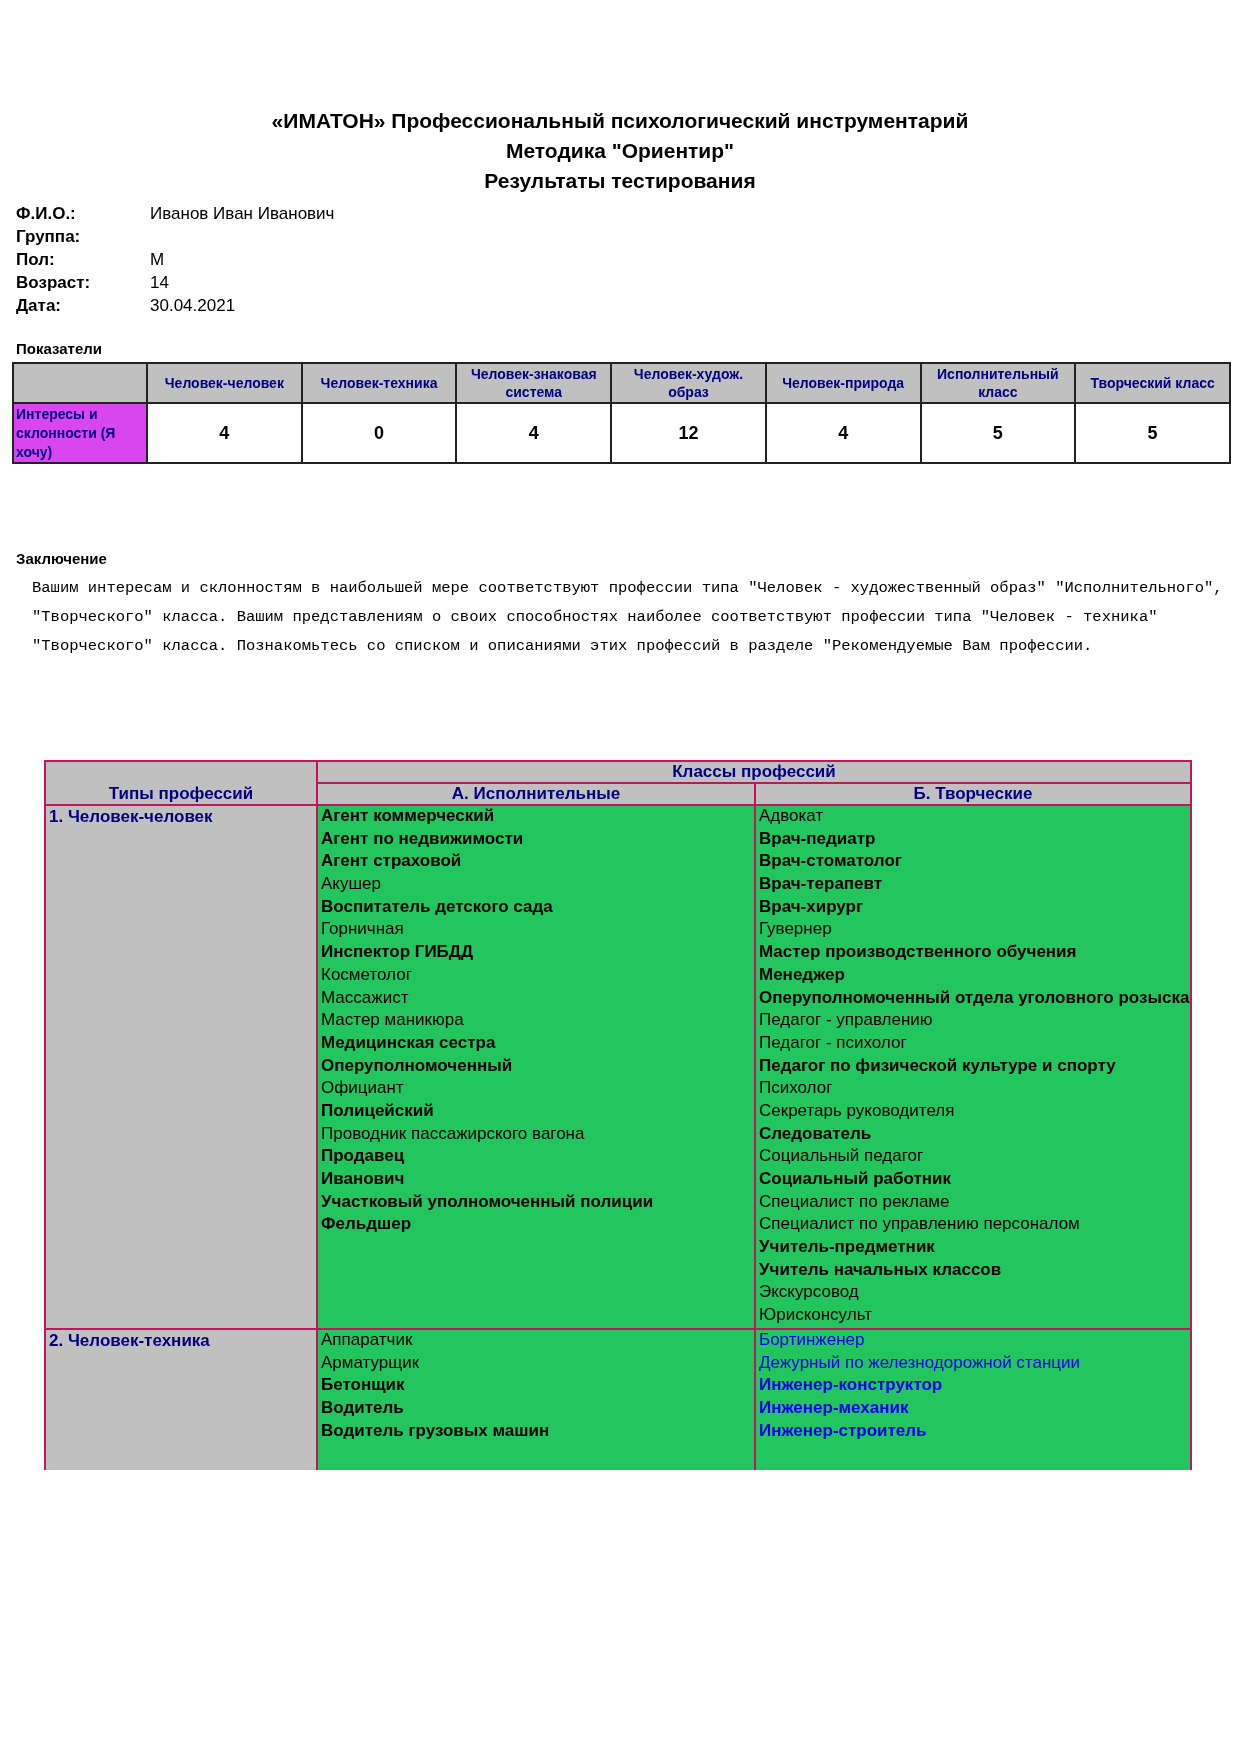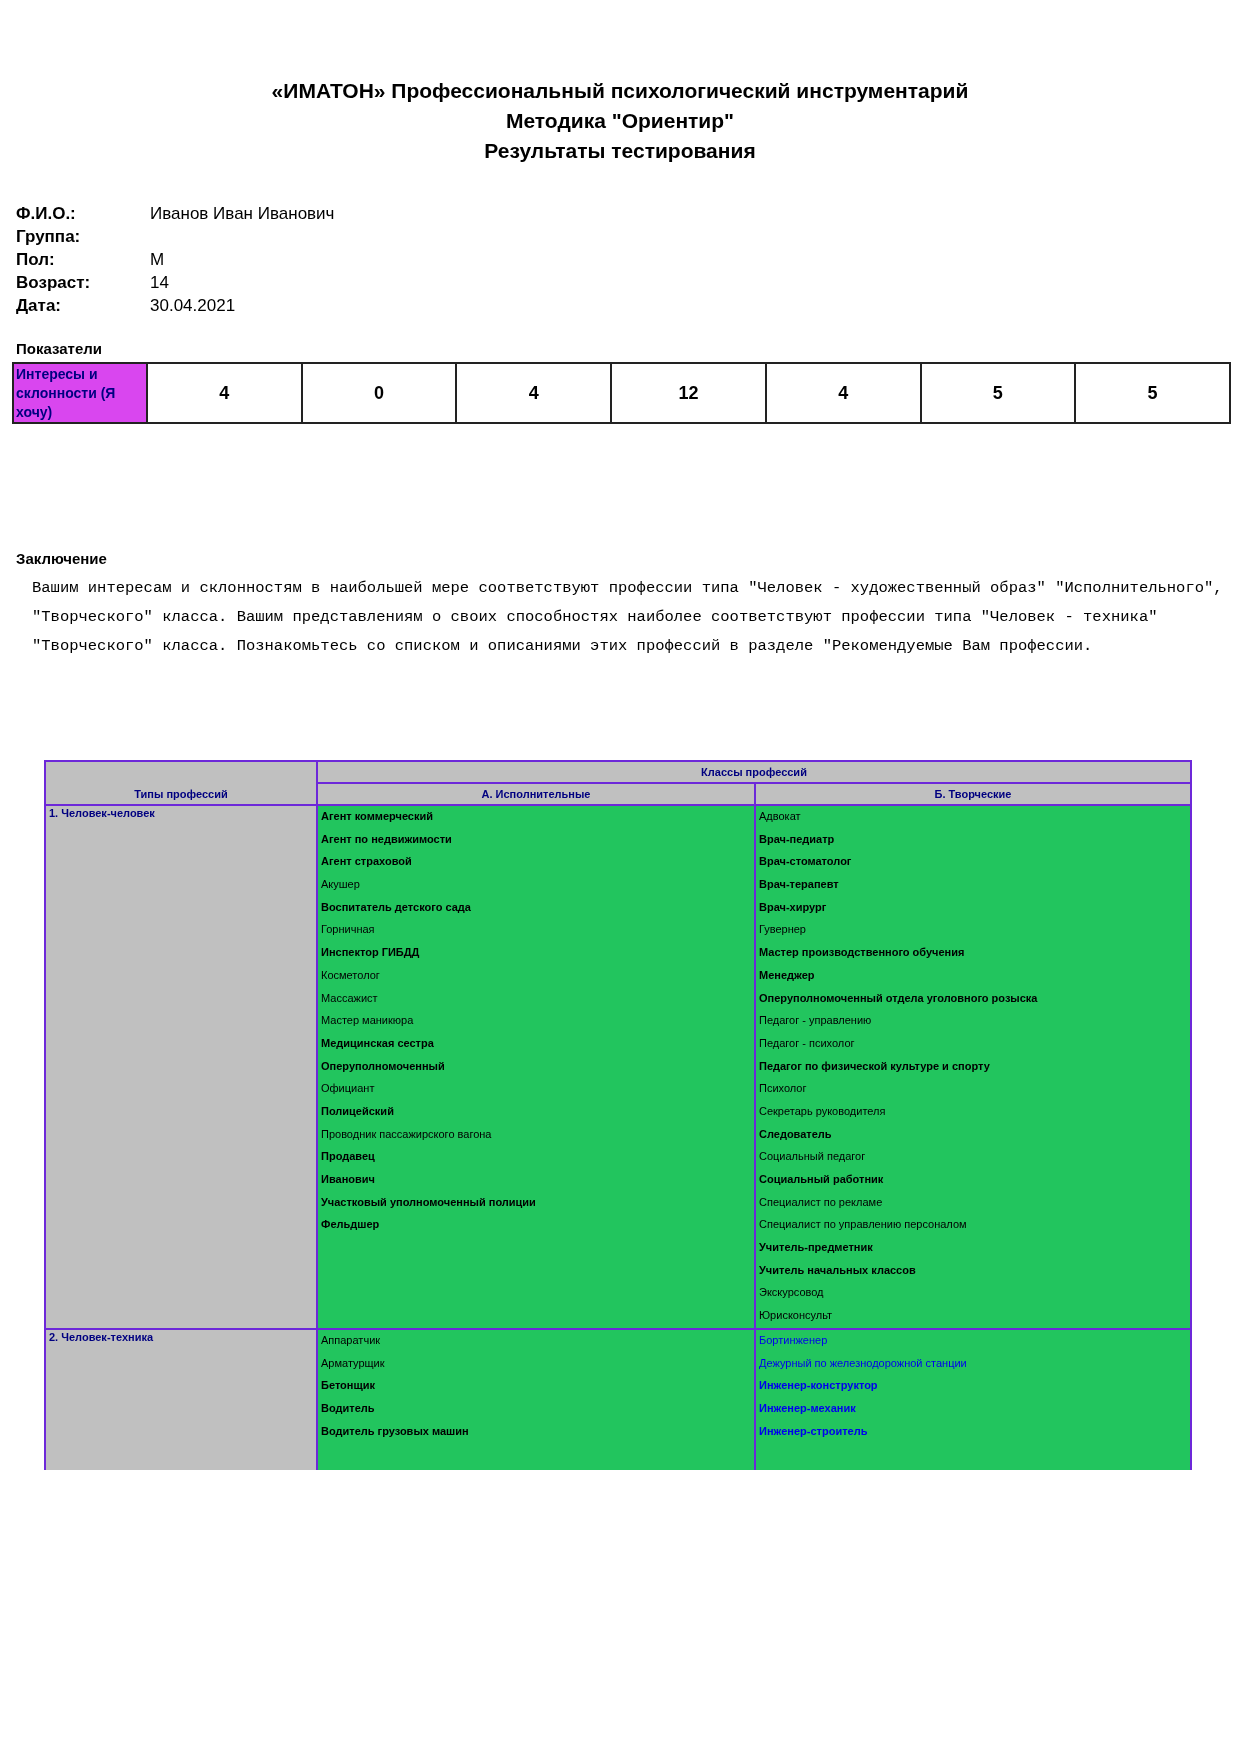--- a/index.html
+++ b/index.html
@@ -1,32 +1,32 @@
 <!DOCTYPE html>
 <html><head>
 <meta charset="utf-8">
 <style>
   html, body { margin: 0; padding: 0; background: #ffffff; }
   body { width: 1240px; height: 1754px; position: relative; overflow: hidden;
          font-family: "Liberation Sans", sans-serif; color: #000; }
-  .titles { position: absolute; top: 76px; left: 0; width: 1240px; text-align: center; }
+  .titles { position: absolute; top: 106px; left: 0; width: 1240px; text-align: center; }
   .titles div { font-weight: bold; font-size: 21px; line-height: 30px; }
   .info { position: absolute; top: 202px; left: 16px; font-size: 17px; }
   .info-row { display: flex; height: 23px; line-height: 23px; }
   .info-label { width: 134px; font-weight: bold; }
   .section-title { position: absolute; font-weight: bold; font-size: 15px; }
   table.ind { position: absolute; top: 362px; left: 12px; width: 1219px; border-collapse: collapse; table-layout: fixed; }
   table.ind td, table.ind th { border: 2px solid #222; padding: 0 2px; }
   table.ind th { background: #c0c0c0; color: #000080; font-size: 14px; font-weight: bold; height: 38px; line-height: 18px; }
   table.ind td.rowh { background: #d946ef; color: #000080; font-size: 14px; font-weight: bold; line-height: 19px; height: 58px; vertical-align: middle; }
   table.ind td.val { text-align: center; font-size: 18px; font-weight: bold; background: #fff; }
   .conclusion { position: absolute; top: 574px; left: 32px; width: 1210px; font-size: 15.5px; line-height: 29px; font-family: Liberation Mono, monospace; }
   .map-title { position: absolute; top: 741px; left: 48px; font-weight: bold; font-size: 16px; margin-top: 44px; }
   table.map { position: absolute; top: 760px; left: 44px; width: 1148px; border-collapse: collapse; table-layout: fixed; }
-  table.map td { border: 2px solid #6d28d9; font-size: 11px; vertical-align: top; }
+  table.map td { border: 2px solid #be185d; font-size: 17px; vertical-align: top; }
   table.map td.h { background: #c0c0c0; color: #000080; font-weight: bold; text-align: center; vertical-align: bottom; height: 18px; line-height: 18px; }
   table.map td.type { background: #c0c0c0; color: #000080; font-weight: bold; padding: 1px 3px; }
   table.map td.list { background: #22c55e; padding: 0 3px; }
   .prof { height: 22.7px; line-height: 20px; white-space: nowrap; }
   .prof.b { font-weight: bold; }
   .blue .prof { color: #0000ee; }
   .page-mask { position: absolute; top: 1470px; left: 0; width: 1240px; height: 284px; background: #fff; }
 </style>
 </head>
 <body>
@@ -67,20 +67,30 @@
     <col style="width:134px">
       <col>
       <col>
       <col>
       <col>
       <col>
       <col>
       <col>
   </colgroup>
   <tbody>
+      <tr>
+    <th></th>
+    <th>Человек-человек</th>
+    <th>Человек-техника</th>
+    <th>Человек-знаковая система</th>
+    <th>Человек-худож. образ</th>
+    <th>Человек-природа</th>
+    <th>Исполнительный класс</th>
+    <th>Творческий класс</th>
+  </tr>
   <tr>
     <td class="rowh">Интересы и склонности (Я хочу)</td>
     <td class="val">4</td>
     <td class="val">0</td>
     <td class="val">4</td>
     <td class="val">12</td>
     <td class="val">4</td>
     <td class="val">5</td>
     <td class="val">5</td>
   </tr>

